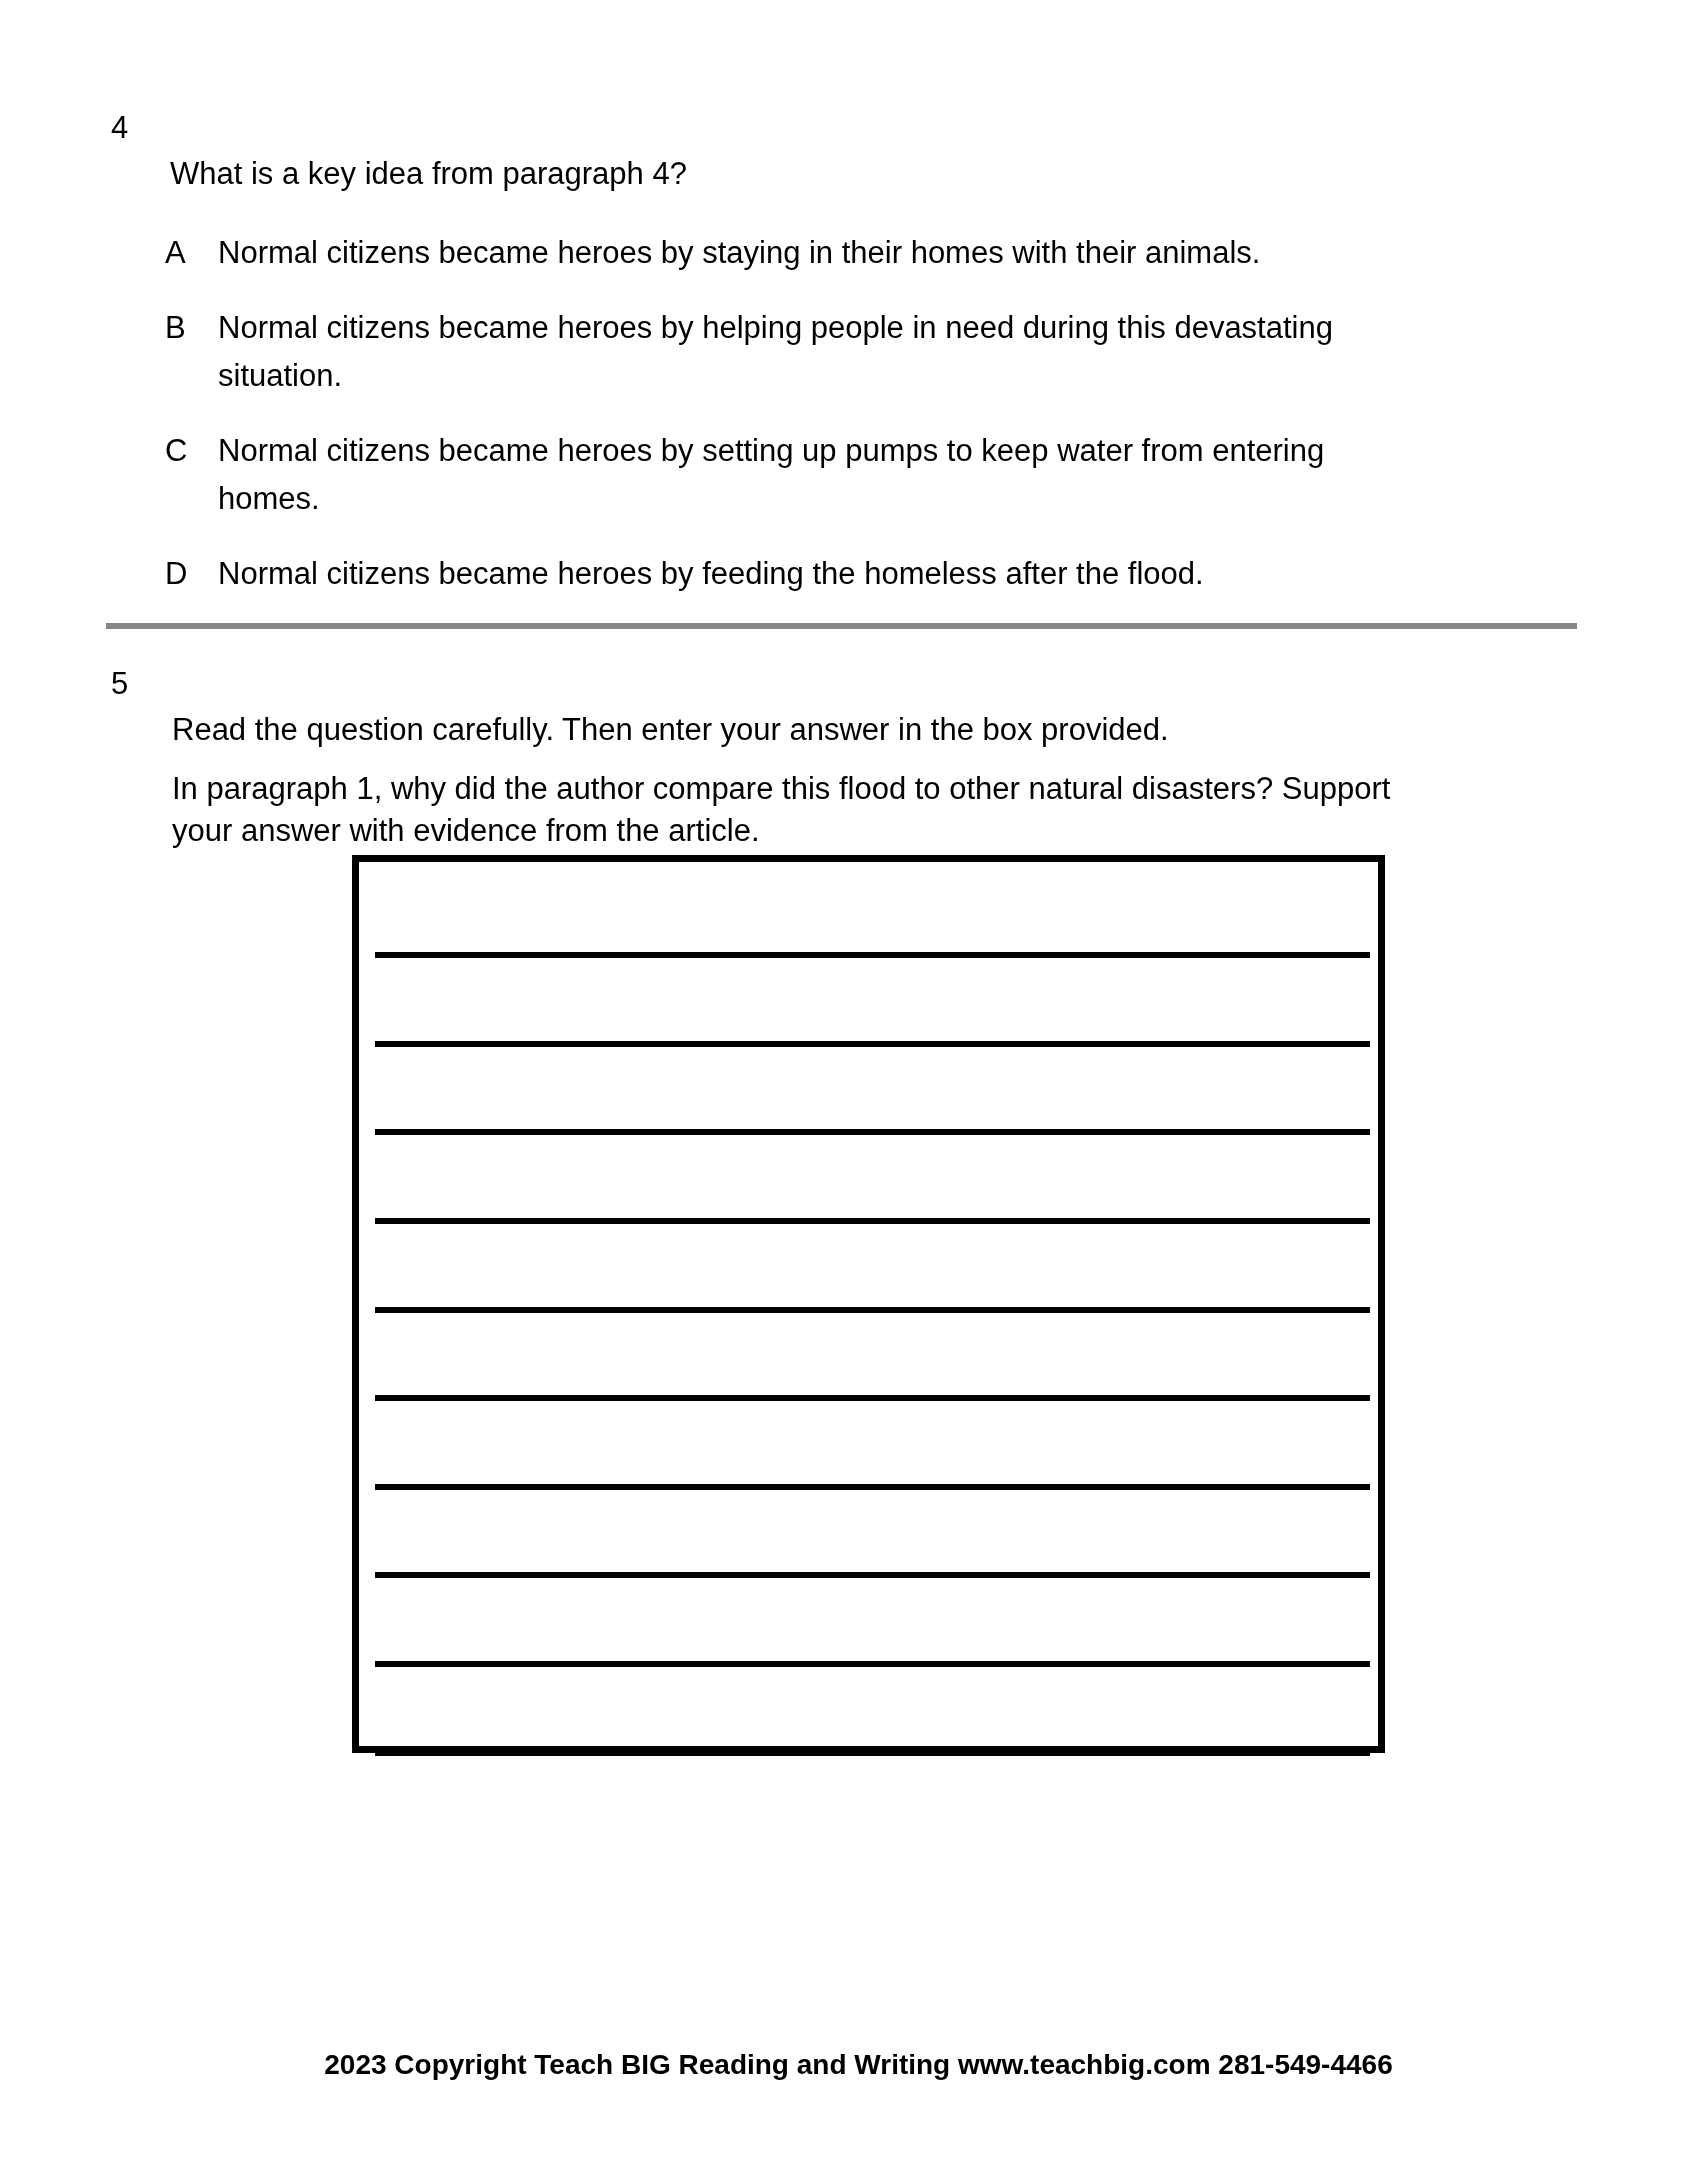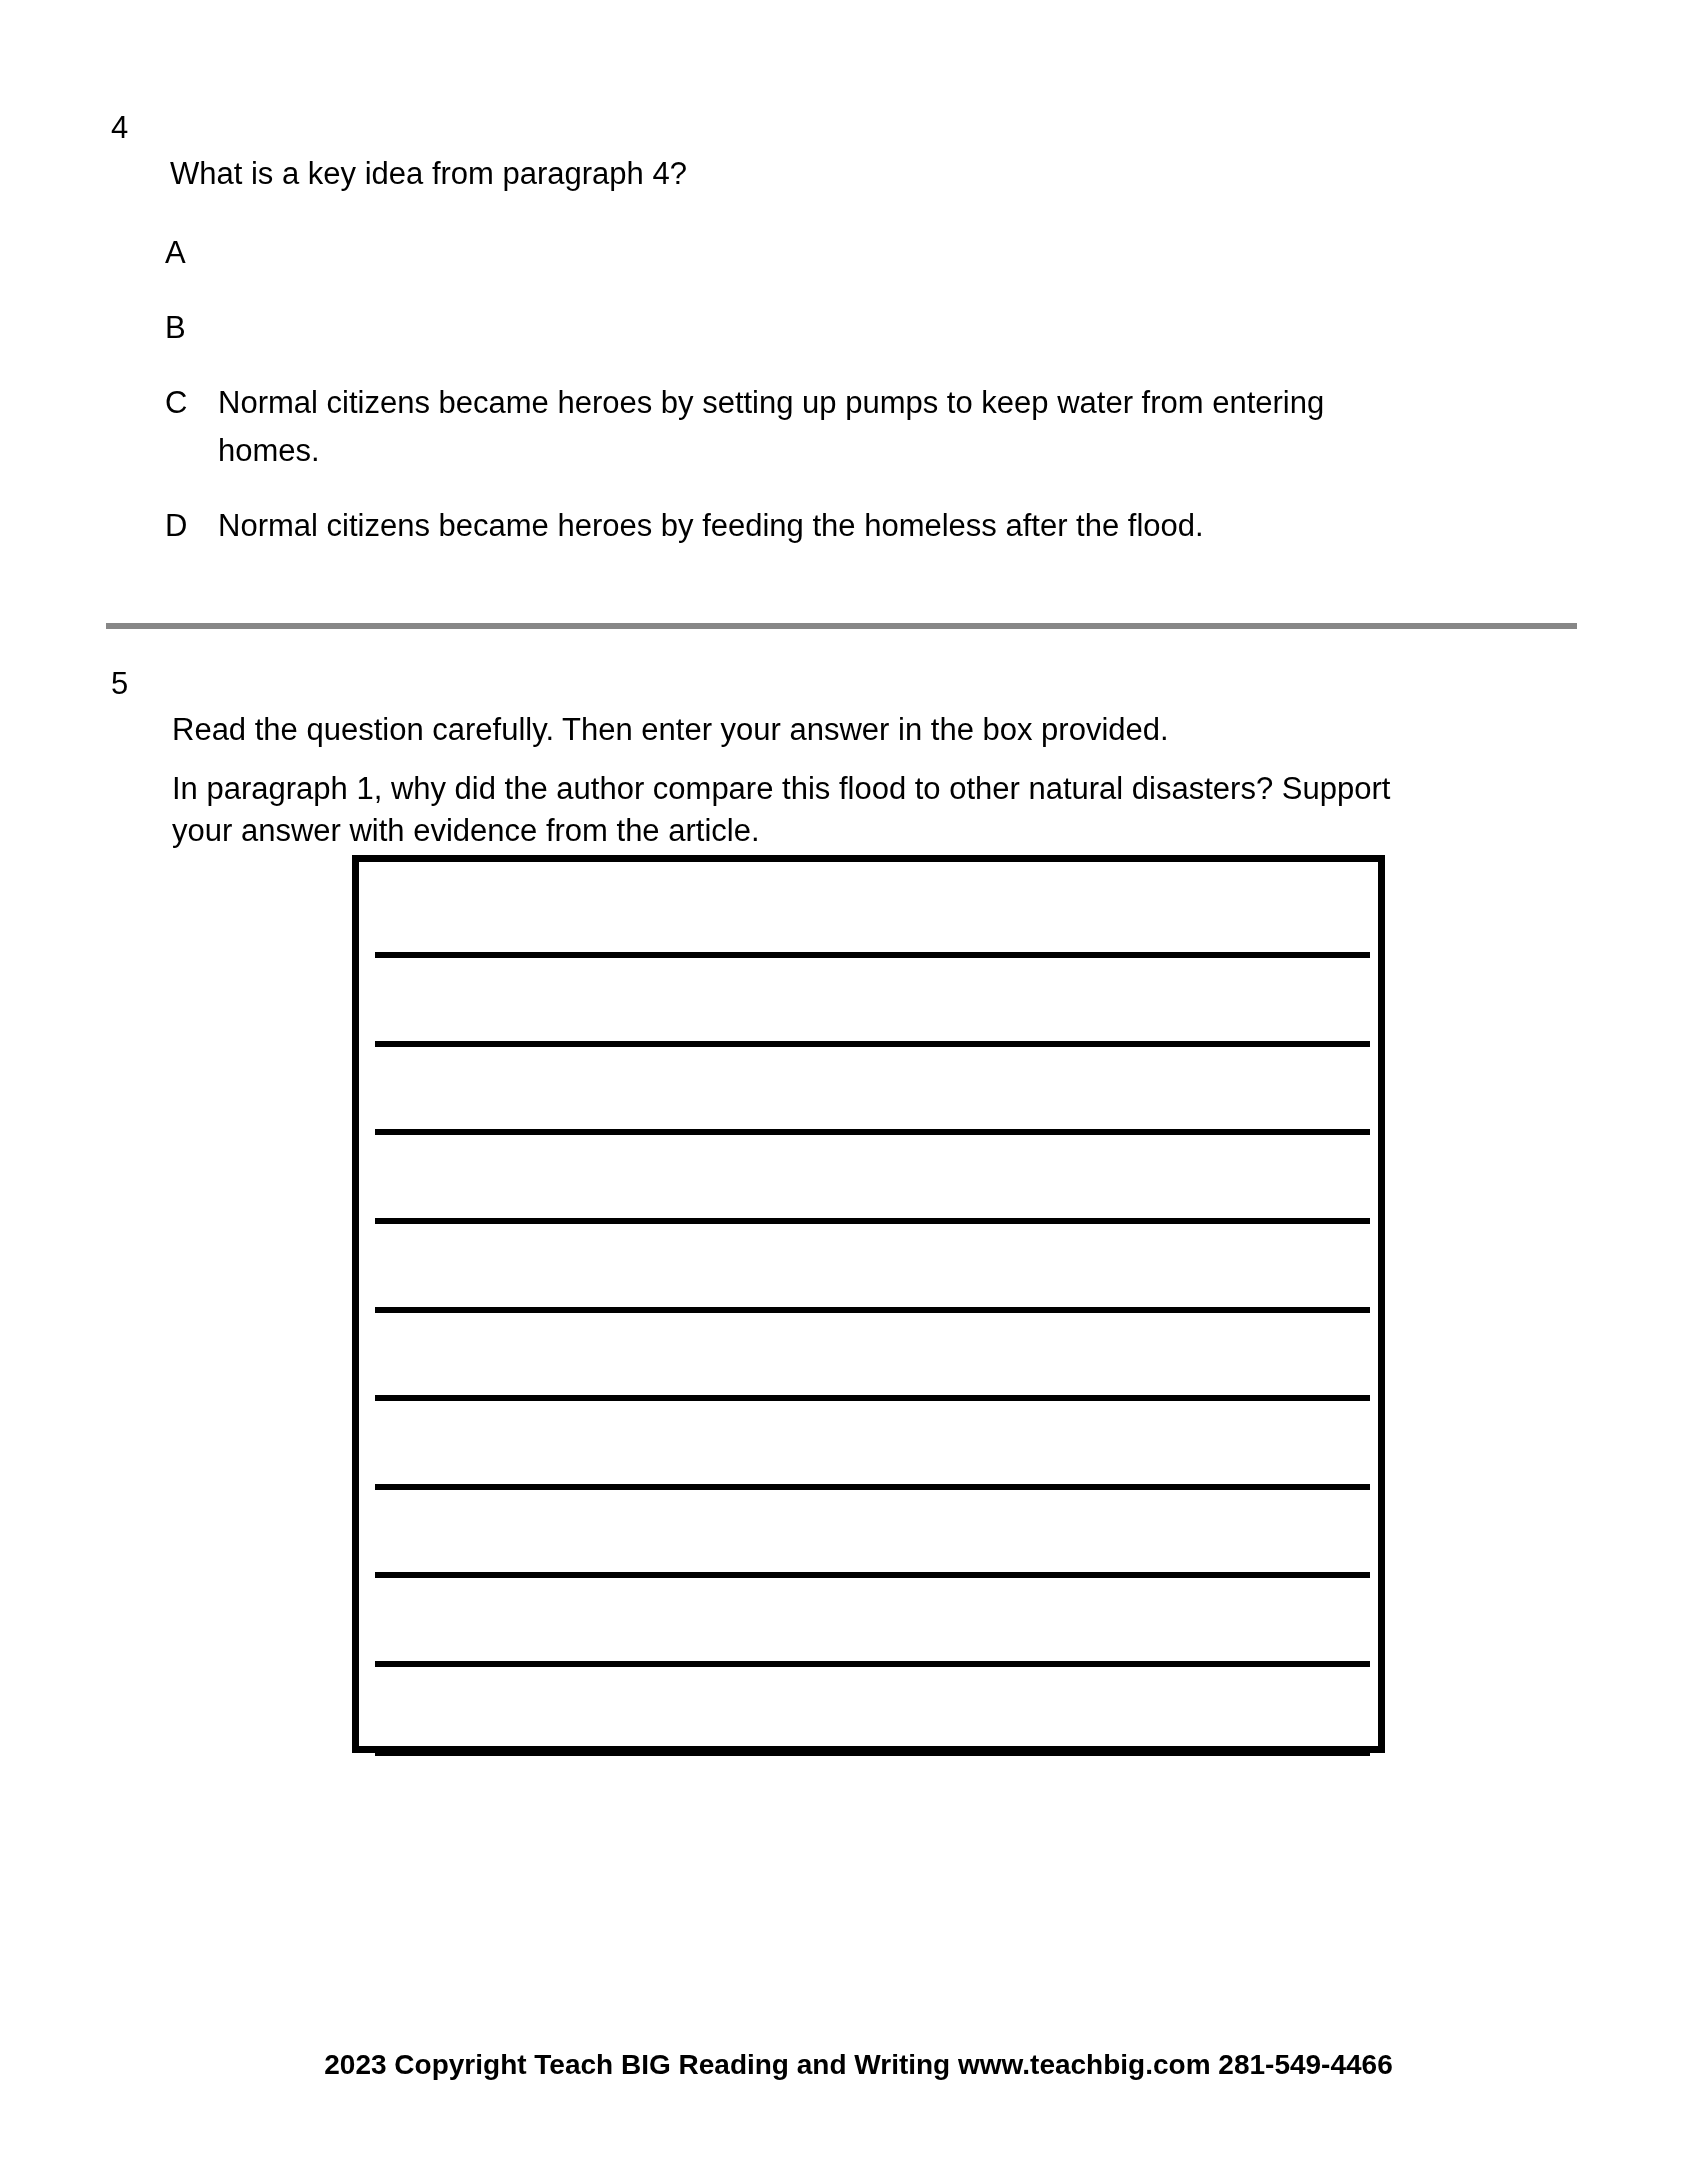--- a/index.html
+++ b/index.html
@@ -167,24 +167,26 @@
 
     <div class="question-row" id="question-4-row">
       <span class="q-number">4</span>
       <span class="q-stem">What is a key idea from paragraph 4?</span>
     </div>
 
     <div id="choices-4">
 
       <div class="choice-row">
         <span class="choice-letter">A</span>
+        <span class="choice-text">Normal citizens became heroes by staying in their homes with their animals.</span>
       </div>
 
       <div class="choice-row">
         <span class="choice-letter">B</span>
+        <span class="choice-text">Normal citizens became heroes by helping people in need during this devastating situation.</span>
       </div>
 
       <div class="choice-row">
         <span class="choice-letter">C</span>
         <span class="choice-text">Normal citizens became heroes by setting up pumps to keep water from entering homes.</span>
       </div>
 
       <div class="choice-row">
         <span class="choice-letter">D</span>
         <span class="choice-text">Normal citizens became heroes by feeding the homeless after the flood.</span>

